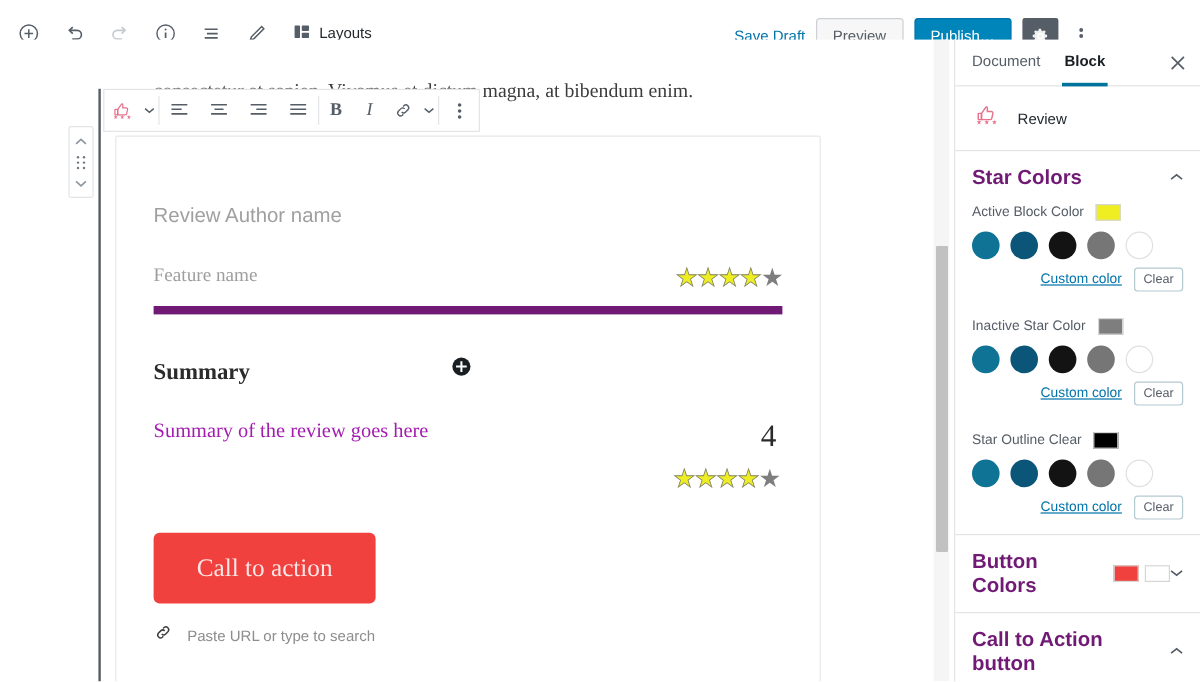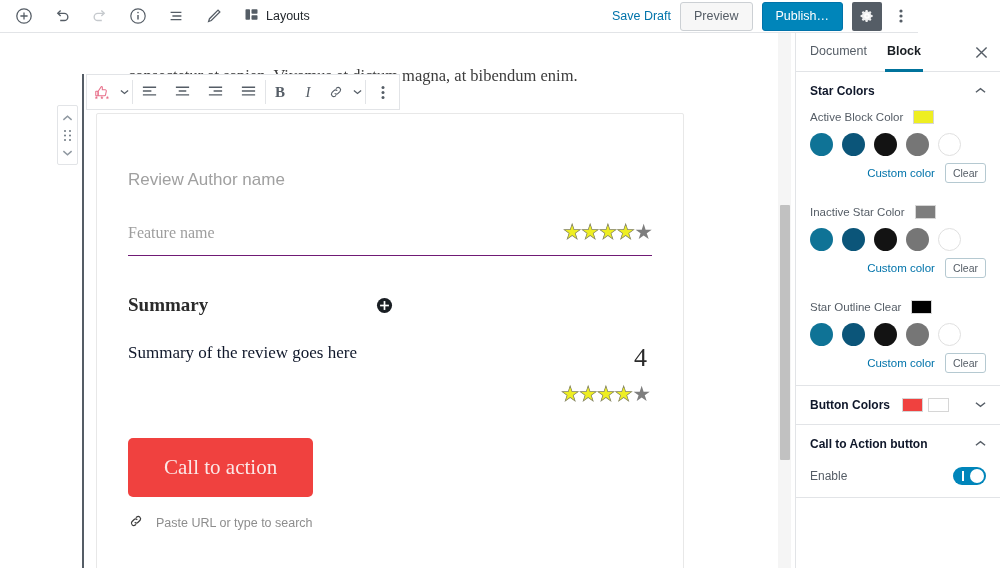--- a/index.html
+++ b/index.html
@@ -7,23 +7,23 @@
     width: 1000px; height: 568px;
     overflow: hidden;
     font-family: "Liberation Sans", sans-serif;
     background: #ffffff;
     color: #191e23;
   }
   .app { position: relative; width: 1000px; height: 568px; }
 
   
   .topbar {
-    position: absolute; top: 0; left: 0; width: 918px; height: 33px;
+    position: absolute; top: 12px; left: 0; width: 918px; height: 33px;
     background: #fff; border-bottom: 1px solid #e2e4e7;
-    display: flex; align-items: center;
+    display: flex; align-items: flex-end;
   }
   .topbar-left { display: flex; align-items: center; padding-left: 6px; gap: 2px; }
   .tb-btn {
     width: 36px; height: 32px; display: flex; align-items: center; justify-content: center;
     background: none; border: none; cursor: pointer; color: #555d66;
   }
   .tb-btn.disabled { color: #c5c9cd; cursor: default; }
   .tb-layouts {
     display: flex; align-items: center; gap: 7px; margin-left: 6px;
     font-size: 12.5px; color: #23282d; cursor: pointer; padding: 4px 4px;
@@ -106,35 +106,35 @@
   }
   .rc-inner { padding: 26px 31px 0 31px; }
   .rc-title {
     font-family: "Liberation Serif", serif; font-size: 25px; color: #7b7b7b; font-weight: 700;
     letter-spacing: .2px; margin-top: 8px;
   }
   .rc-author {
     font-family: Liberation Sans, sans-serif; font-size: 17px; color: #a0a0a0; margin-top: 30px;
   }
   .rc-feature-row {
-    display: flex; align-items: flex-end; justify-content: space-between;
-    margin-top: 31px; padding-bottom: 13px; border-bottom: 1px solid #701a75;
+    display: flex; align-items: flex-start; justify-content: space-between;
+    margin-top: 31px; padding-bottom: 13px; border-bottom: 7px solid #701a75;
   }
   .rc-feature {
     font-family: "Liberation Serif", serif; font-size: 16px; color: #9e9e9e;
   }
   .stars { font-size: 21px; letter-spacing: -1px; line-height: 1; white-space: nowrap;}
   .star-on { color: #eeee22; text-shadow: 0 0 0 #888; -webkit-text-stroke: .7px #8a8a6a; }
   .star-off { color: #7e7e7e; }
   .rc-summary-h {
     font-family: "Liberation Serif", serif; font-size: 19px; font-weight: 700;
     color: #2b2b2b; margin-top: 38px;
   }
   .rc-summary-p {
-    font-family: "Liberation Serif", serif; font-size: 17px; color: #0f172a; margin-top: 27px;
+    font-family: "Liberation Serif", serif; font-size: 17px; color: #a21caf; margin-top: 27px;
   }
   .rc-score-wrap { text-align: right; margin-top: -18px; }
   .rc-score {
     font-family: "Liberation Serif", serif; font-size: 26px; color: #2b2b2b; line-height: 1;
     margin-right: 5px;
   }
   .rc-score-stars { margin-top: 12px; margin-right: 2px; }
   .cta-btn {
     display: inline-block; margin-top: 34px; background: #f0413f; color: #fbe7e6;
     font-family: "Liberation Serif", serif; font-size: 21px;
@@ -181,32 +181,32 @@
   }
   .sb-blockcard {
     display: flex; align-items: center; gap: 14px; padding: 13px 16px;
     border-bottom: 1px solid #e2e4e7;
   }
   .sb-blockcard-name { font-size: 12.5px; color: #23282d; }
   .panel { border-bottom: 1px solid #e2e4e7; }
   .panel-head {
     display: flex; align-items: center; padding: 12px 14px; cursor: pointer;
   }
-  .panel-title { font-size: 12px; color: #0f172a; font-weight: 600; }
+  .panel-title { font-size: 17px; color: #701a75; font-weight: 600; }
   .panel-chevron { margin-left: auto; color: #555d66; font-size: 9px; }
   .panel-body { padding: 0 14px 12px 14px; }
   .color-label-row { display: flex; align-items: center; gap: 10px; margin-bottom: 9px; }
   .color-label { font-size: 11.5px; color: #555d66; }
   .color-chip { width: 21px; height: 14px; border: 1px solid #d6d6d6; }
   .swatches { display: flex; gap: 9px; align-items: center; margin-bottom: 7px; }
   .swatch { width: 23px; height: 23px; border-radius: 50%; cursor: pointer; }
   .swatch.outline { border: 1px solid #e0e0e0; }
   .color-actions { display: flex; align-items: center; justify-content: flex-end; gap: 10px; }
   .custom-color {
-    font-size: 11.5px; color: #0073aa; cursor: pointer;
+    font-size: 11.5px; color: #0073aa; text-decoration: underline; cursor: pointer;
   }
   .clear-btn {
     font-size: 10.5px; color: #555d66; background: #fff; border: 1px solid #b5c9d1;
     border-radius: 3px; padding: 3px 7px; cursor: pointer;
   }
   .panel-head-inline-chips { display: flex; gap: 5px; margin-left: 12px; }
   .mini-chip { width: 21px; height: 14px; border: 1px solid #d6d6d6; }
   .toggle-row { display: flex; align-items: center; padding: 4px 14px 12px 14px; }
   .toggle-label { font-size: 12px; color: #555d66; }
   .toggle {
@@ -444,20 +444,32 @@
     <div class="sb-tabs">
       <div class="sb-tab">Document</div>
       <div class="sb-tab active">Block</div>
       <div class="sb-close">
         <svg width="13" height="13" viewBox="0 0 14 14" stroke="currentColor" stroke-width="1.5" fill="none">
           <path d="M1.5 1.5l11 11M12.5 1.5l-11 11"></path>
         </svg>
       </div>
     </div>
 
+    <div class="sb-blockcard">
+      <span>
+        <svg width="22" height="22" viewBox="0 0 22 22" fill="none" stroke="#e8708a" stroke-width="1.2">
+          <path d="M6 9.5l3.4-5c.4-.6 1.4-.4 1.4.4v3h3.3c.9 0 1.5.8 1.3 1.6l-.9 4.2c-.1.6-.7 1-1.3 1H6z"></path>
+          <rect x="3.2" y="9.5" width="2.6" height="5.2" rx=".4"></rect>
+          <path d="M4.6 17.2l.7 1.6-1.4-.9-1.4.9.7-1.6-1.2-1.1 1.6-.1.3-1.4.3 1.4 1.6.1z" fill="#e8708a" stroke="none"></path>
+          <path d="M11 17.2l.7 1.6-1.4-.9-1.4.9.7-1.6-1.2-1.1 1.6-.1.3-1.4.3 1.4 1.6.1z" fill="#e8708a" stroke="none"></path>
+          <path d="M17.4 17.2l.7 1.6-1.4-.9-1.4.9.7-1.6-1.2-1.1 1.6-.1.3-1.4.3 1.4 1.6.1z" fill="#e8708a" stroke="none"></path>
+        </svg>
+      </span>
+      <span class="sb-blockcard-name">Review</span>
+    </div>
 
     <div class="panel">
       <div class="panel-head">
         <span class="panel-title">Star Colors</span>
         <span class="panel-chevron">
           <svg width="11" height="7" viewBox="0 0 12 7" fill="none" stroke="currentColor" stroke-width="1.5">
               <path d="M1 5.5L6 1.5l5 4"></path>
             </svg>
         </span>
       </div>

